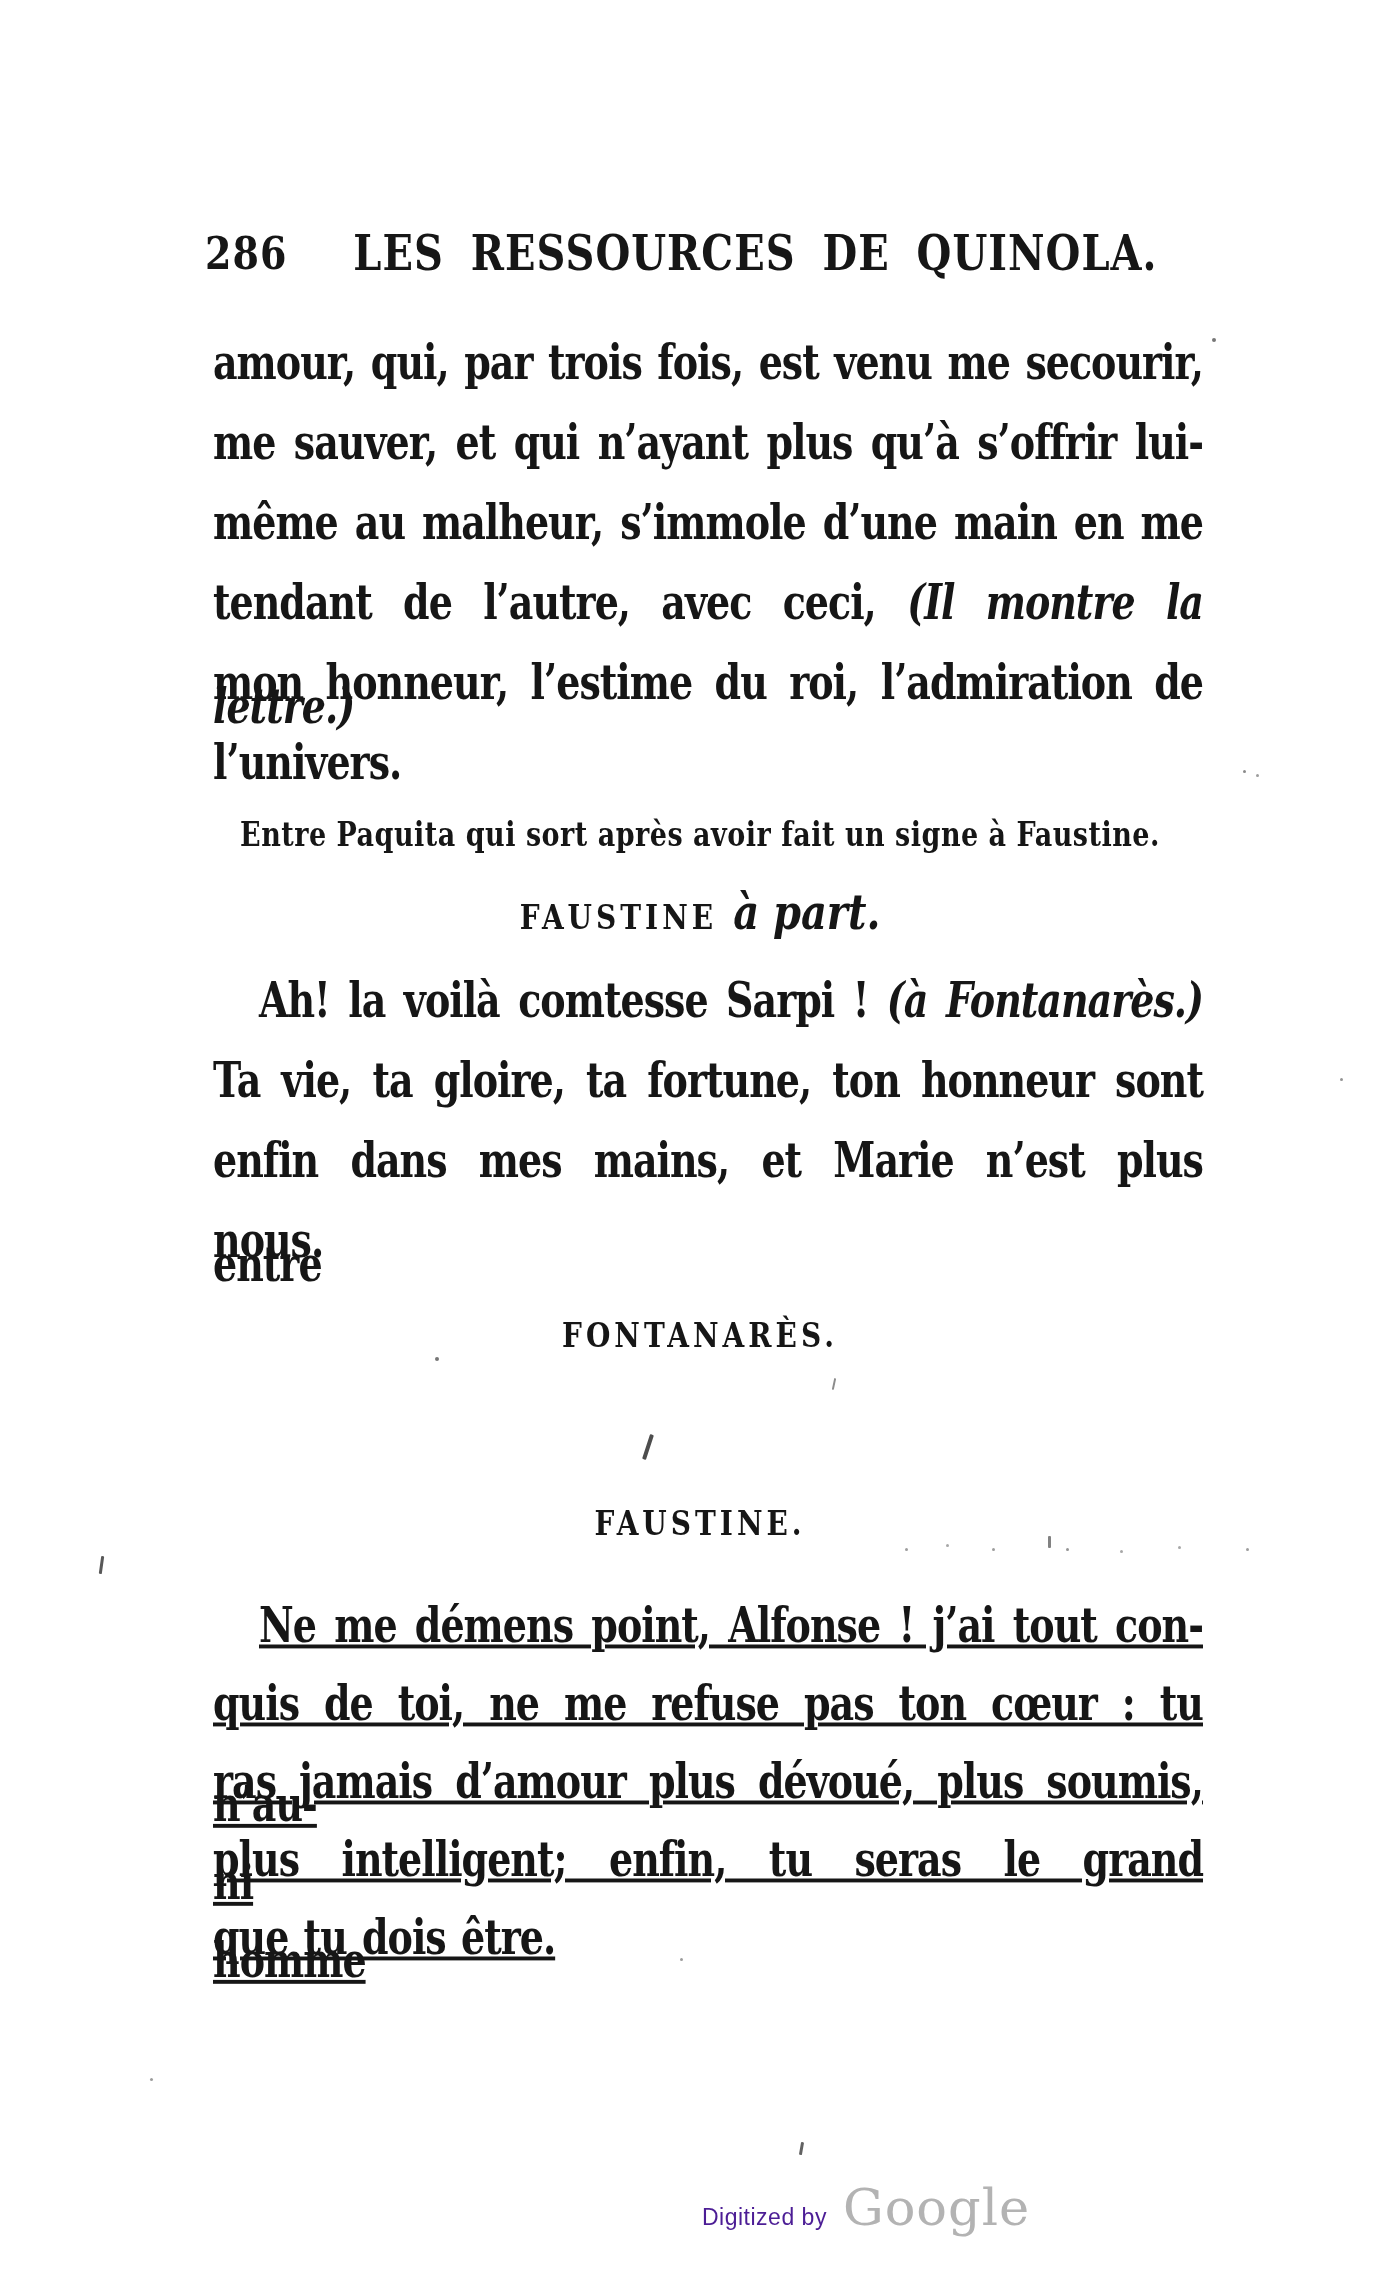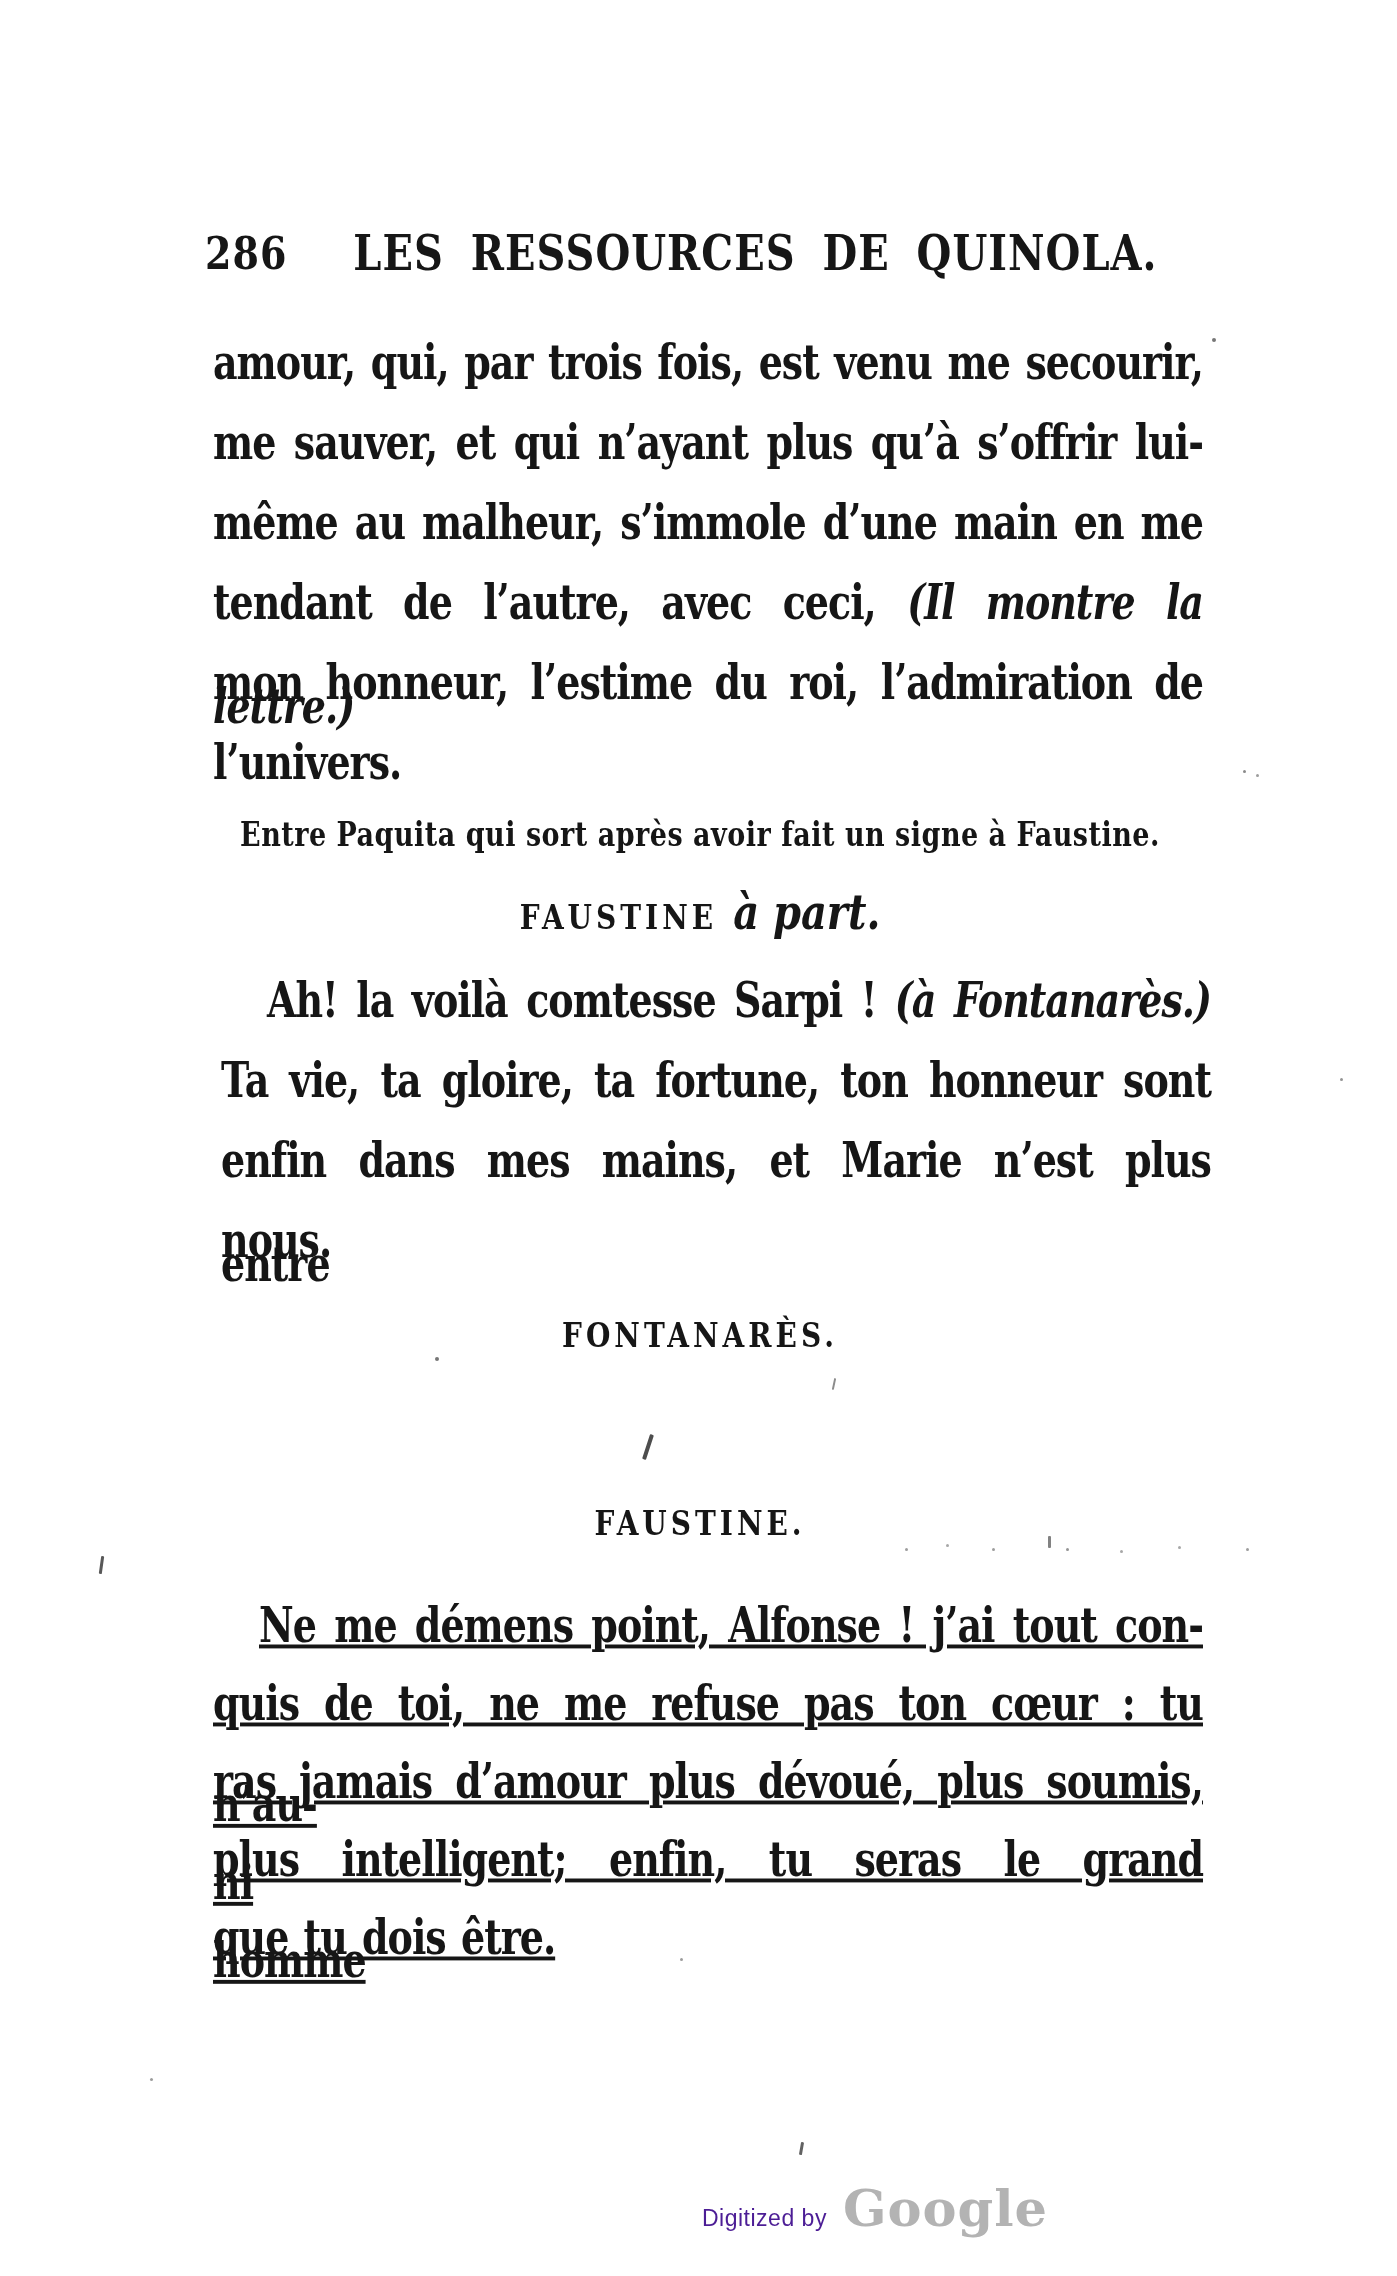--- a/index.html
+++ b/index.html
@@ -22,21 +22,21 @@
     font-size:38px;font-weight:700;letter-spacing:1px;
   }
   .running-title{
     margin-left:66px;
     font-size:40px;font-weight:700;letter-spacing:1px;word-spacing:12px;
     white-space:nowrap;
   }
   
   .para{position:absolute;left:213px;width:990px;}
   .p1{top:322px;}
-  .p2{top:960px;margin-left:8px;}
+  .p2{top:960px;}
   .p3{top:1586px;text-decoration:underline;}
   .line{
     height:80px;line-height:80px;
     font-size:38px;font-weight:700;letter-spacing:-1px;word-spacing:3px;
     transform:scaleY(1.3);
     white-space:nowrap;
   }
   .p3 .line{height:78px;line-height:78px;}
   .jl{text-align:justify;text-align-last:justify;white-space:normal;}
   .jl-last{text-align:left;text-align-last:left;}
@@ -68,21 +68,21 @@
   .footer{
     position:absolute;left:702px;top:2178px;
     display:flex;align-items:baseline;
   }
   .digitized{
     font-family:"Liberation Sans","DejaVu Sans",sans-serif;
     font-size:23px;color:#4c1d95;letter-spacing:0.5px;
   }
   .google-wordmark{
     font-family:"DejaVu Serif","Liberation Serif",serif;
-    font-size:51px;color:#b3b3b3;margin-left:16px;letter-spacing:1px;font-weight:bold;
+    font-size:51px;color:#b3b3b3;margin-left:16px;letter-spacing:1px;
   }
   
   .speck{position:absolute;background:#3c3c3c;border-radius:50%;}
   .tick{position:absolute;background:#2e2e2e;border-radius:1px;}
 </style>
 </head>
 <body>
 
 <div class="page">
 

